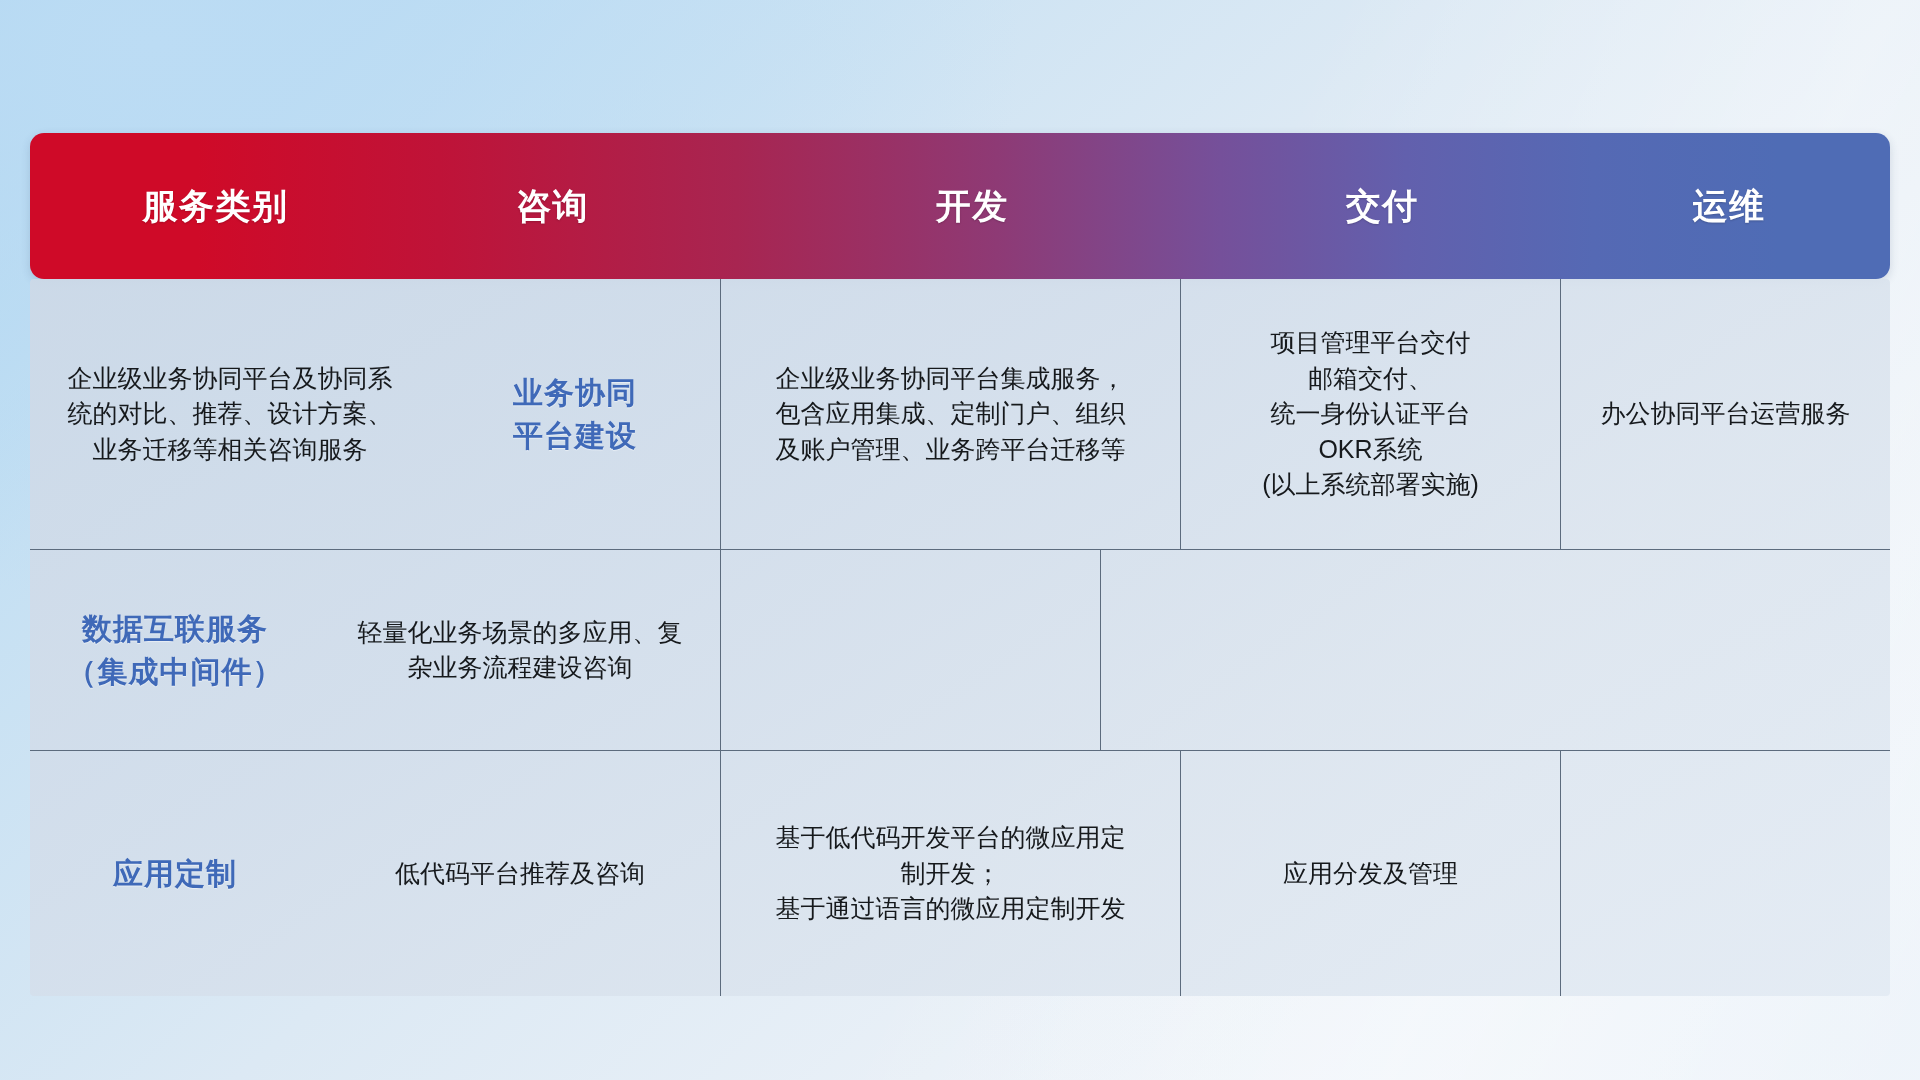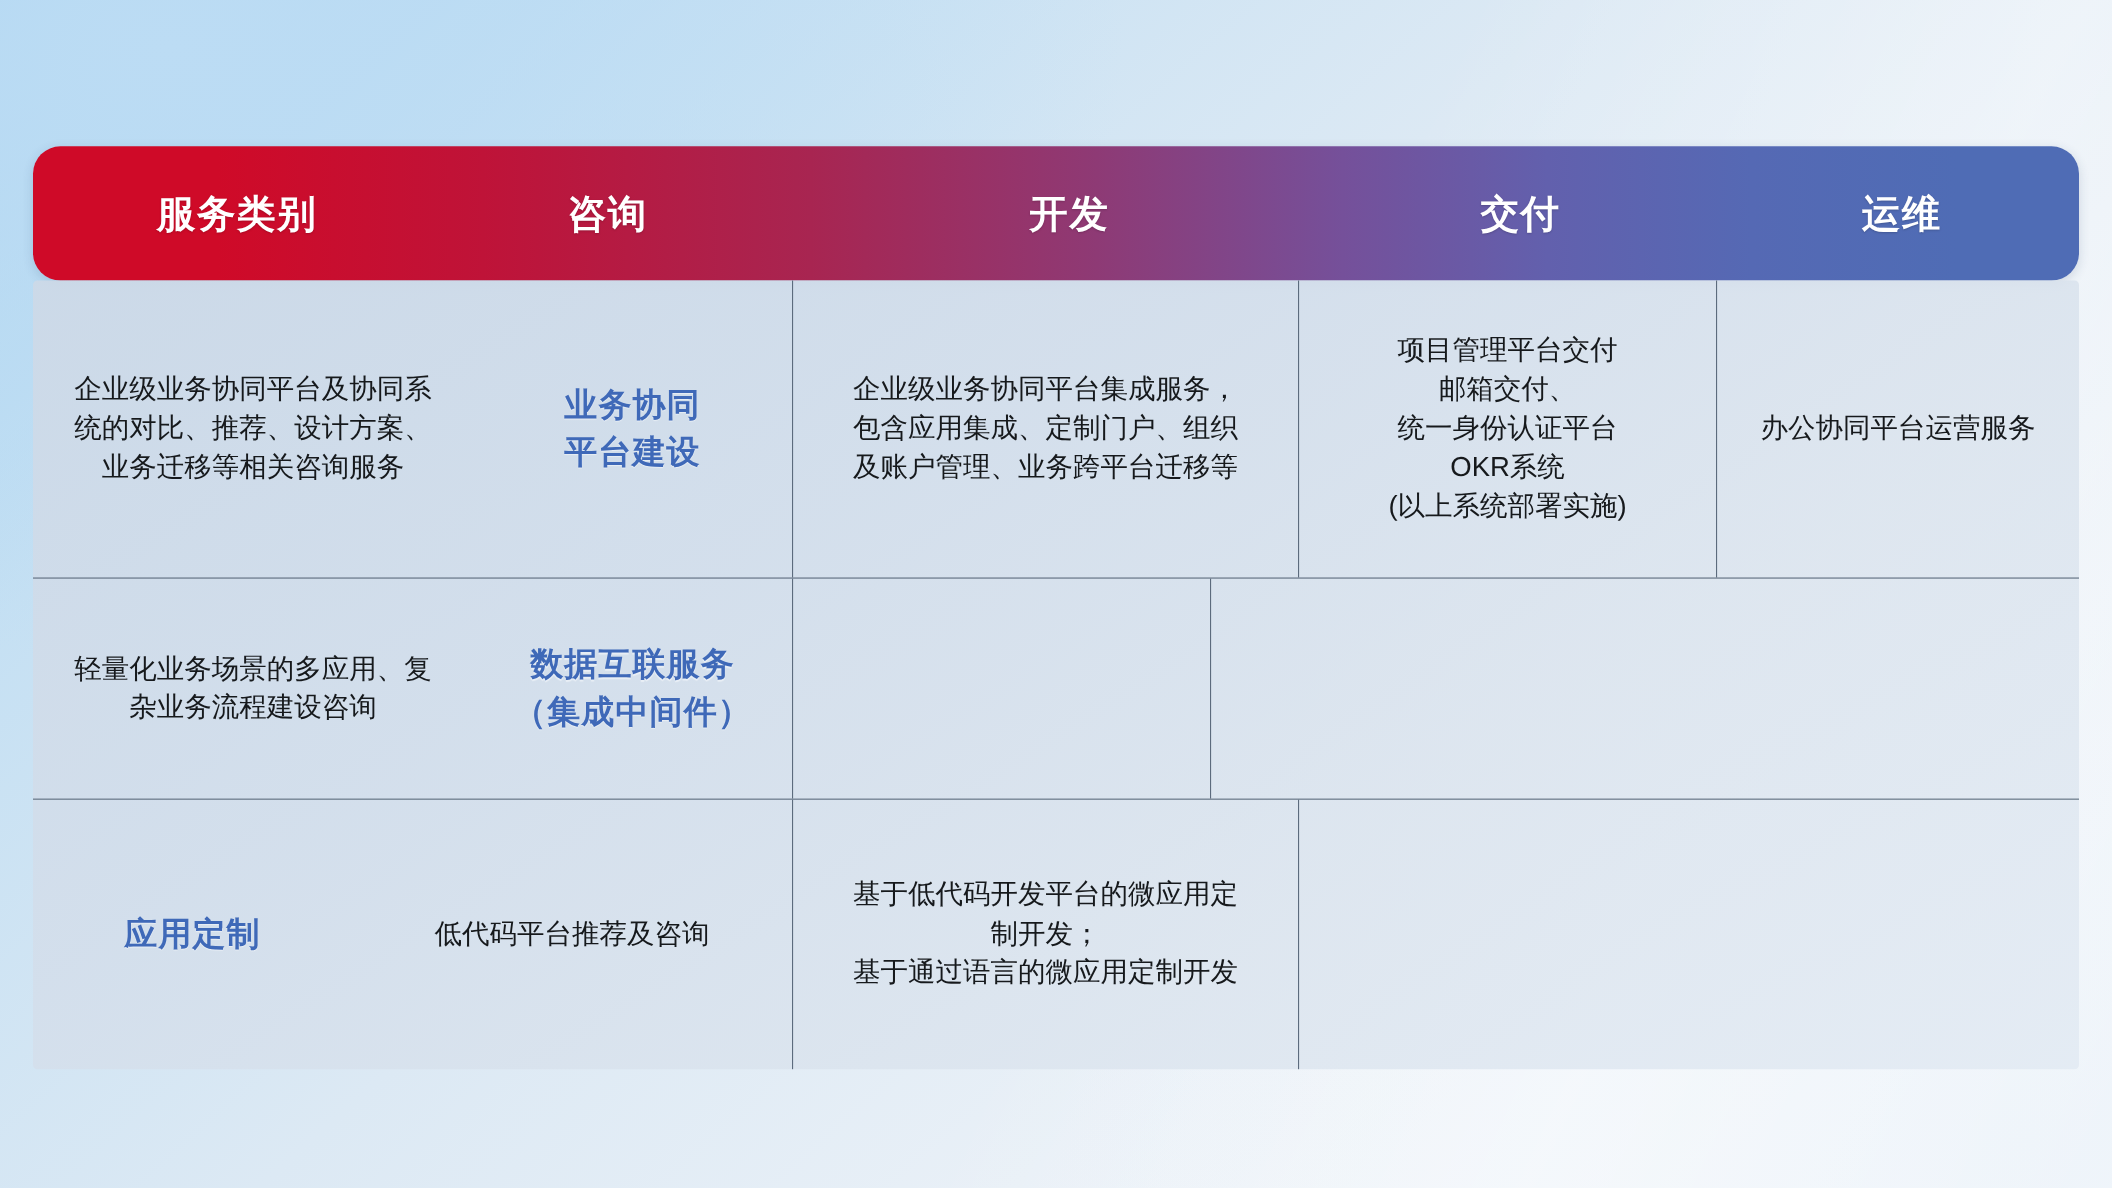--- a/index.html
+++ b/index.html
@@ -28,22 +28,22 @@
   .table-wrap {
     position: absolute;
     left: 30px;
     top: 133px;
     width: 1860px;
   }
 
   
   .thead {
     display: flex;
-    height: 122px;
-    border-radius: 25px;
+    height: 146px;
+    border-radius: 14px;
     overflow: hidden;
     background: linear-gradient(90deg,
         #cf0a28 0%,
         #cf0a28 9%,
         #bf1338 22%,
         #a82551 38%,
         #8e3a75 52%,
         #75509a 64%,
         #6260ad 74%,
         #5569b4 84%,
@@ -137,31 +137,32 @@
 及账户管理、业务跨平台迁移等</div>
       <div class="td c4 divider ml">项目管理平台交付
 邮箱交付、
 统一身份认证平台
 OKR系统
 (以上系统部署实施)</div>
       <div class="td c5 divider ml">办公协同平台运营服务</div>
     </div>
 
     <div class="tr r2">
+      <div class="td c1 cat ml">数据互联服务
+（集成中间件）</div>
       <div class="td c2 ml">轻量化业务场景的多应用、复
 杂业务流程建设咨询</div>
-      <div class="td c1 cat ml">数据互联服务
-（集成中间件）</div>
       <div class="td c4 divider ml"></div>
       <div class="td c5 divider ml"></div>
     </div>
 
     <div class="tr r3">
       <div class="td c1 cat ml">应用定制</div>
       <div class="td c2 ml">低代码平台推荐及咨询</div>
       <div class="td c3 divider ml">基于低代码开发平台的微应用定
 制开发；
 基于通过语言的微应用定制开发</div>
+      <div class="td c4 divider ml">应用分发及管理</div>
       <div class="td c5 divider ml"></div>
     </div>
 
   </div>
 </div>
 
 </body></html>

